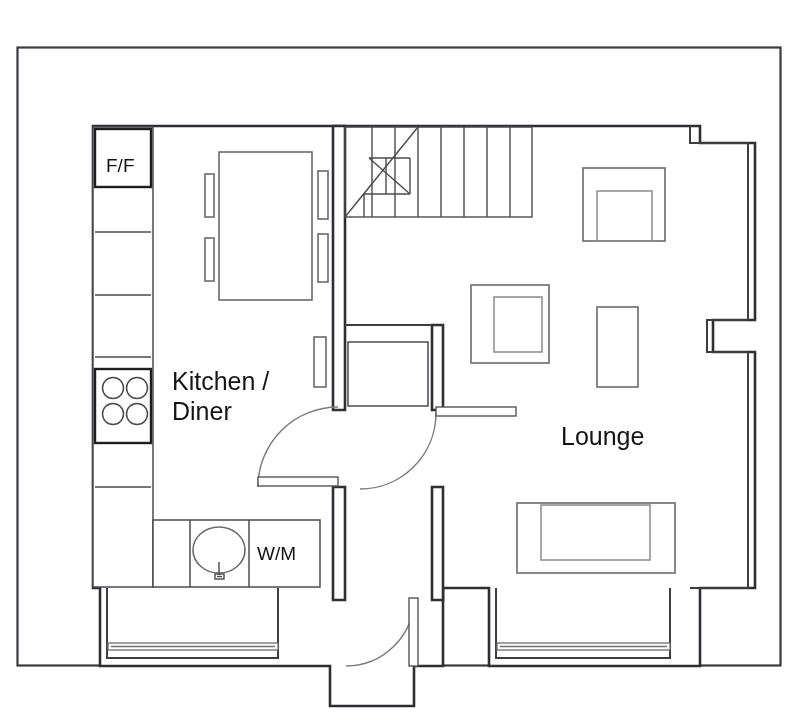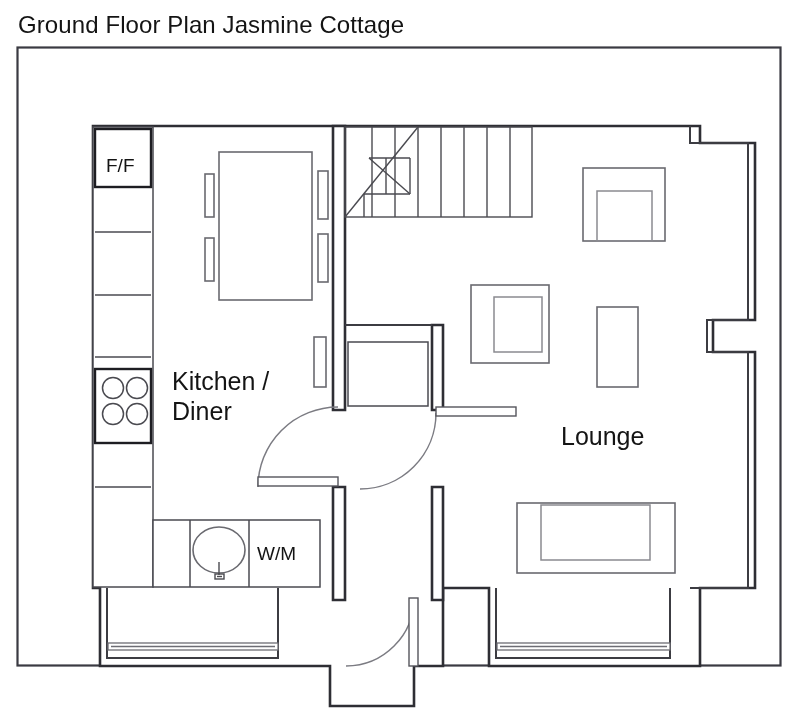--- a/index.html
+++ b/index.html
@@ -61,21 +61,20 @@
     font-family: "Liberation Sans", sans-serif;
     font-size: 19px;
     fill: #141414;
   }
 </style>
 </head>
 <body>
 
 <div id="plan-root">
 
-  <div class="plan-title">Ground Floor Plan Jasmine Cottage</div>
 
   <svg class="plan-svg" width="800" height="721" viewBox="0 0 800 721">
 
     <rect class="frame" x="17.5" y="47.5" width="763" height="618"></rect>
 
     <path class="wall" d="M 93,126
          L 700,126
          L 700,143
          L 755,143
          L 755,320

